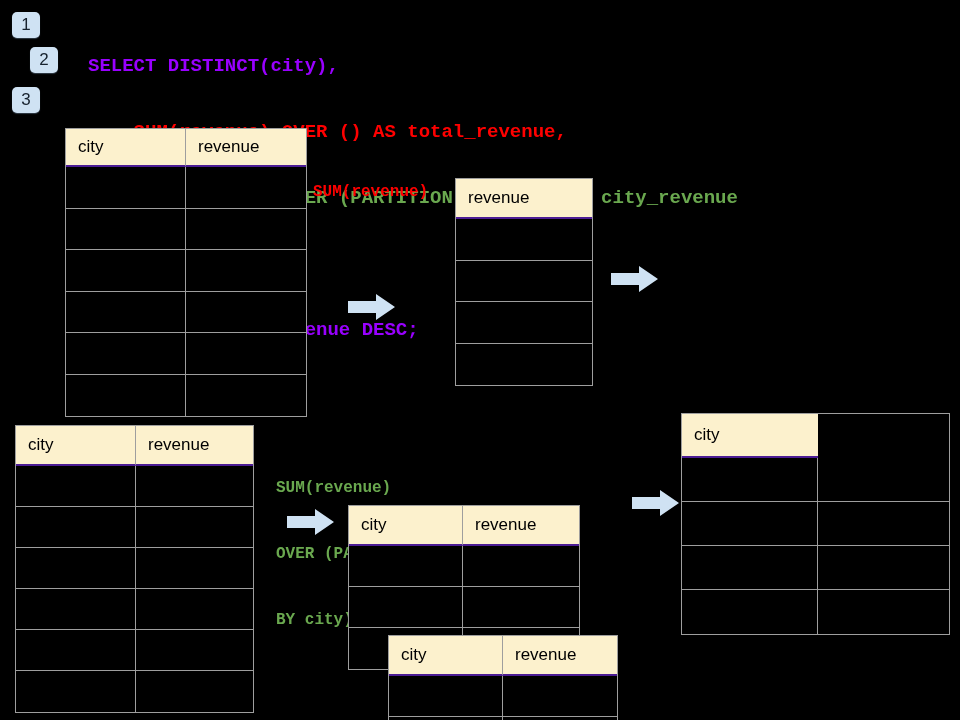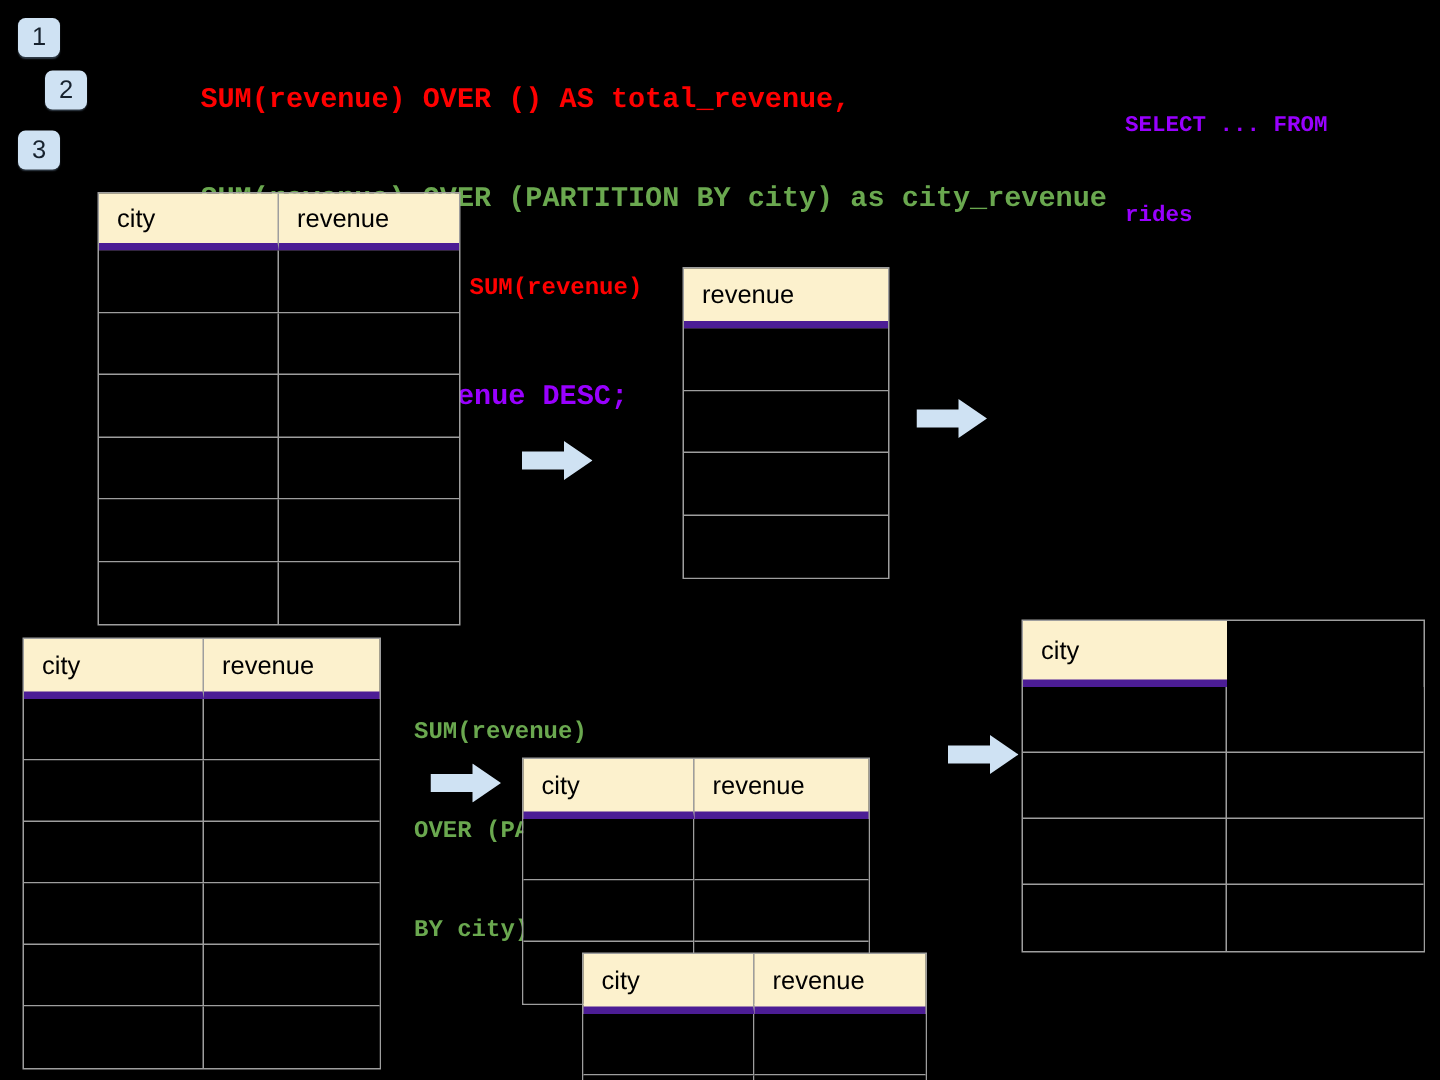--- a/index.html
+++ b/index.html
@@ -30,21 +30,21 @@
   .note { position:absolute; font-size:16px; line-height:22px; }
   #note-total     { left:313px; top:137px; }
   #note-partition { left:276px; top:433px; }
 
   
   .tbl { position:absolute; border:1px solid #9e9e9e; }
   .thead { display:grid; grid-template-columns:var(--cols); height:var(--headh); }
   .th {
     background:#fcf1cd; color:#000; font-size:17px;
     display:flex; align-items:center; padding-left:12px; box-sizing:border-box;
-    border-right:1px solid #9e9e9e; border-bottom:5px solid #4c1d95;
+    border-right:1px solid #9e9e9e; border-bottom:2px solid #4c1d95;
   }
   .th:last-child { border-right:none; }
   .trow { display:grid; grid-template-columns:var(--cols); height:var(--rowh); }
   .td {
     background:#000; box-sizing:border-box;
     border-right:1px solid #9e9e9e; border-bottom:1px solid #9e9e9e;
   }
   .td:last-child { border-right:none; }
   .trow:last-child .td { border-bottom:none; }
 
@@ -71,30 +71,27 @@
     <span>1</span>
   </div>
   <div class="badge" id="badge-2">
     <span>2</span>
   </div>
   <div class="badge" id="badge-3">
     <span>3</span>
   </div>
 
   <div class="sql mono">
+    <div class="c-purple">SELECT DISTINCT(city),</div>
     <div class="c-red">    SUM(revenue) OVER () AS total_revenue,</div>
     <div class="c-green">    SUM(revenue) OVER (PARTITION BY city) as city_revenue</div>
     <div class="c-purple">  FROM rides</div>
     <div class="c-purple">  ORDER by city_revenue DESC;</div>
   </div>
 
-  <div class="side-note mono c-purple">
-    <div>SELECT ... FROM</div>
-    <div>rides</div>
-  </div>
 
   <div class="note mono c-red" id="note-total">
     <div>SUM(revenue)</div>
   </div>
 
   <div class="note mono c-green" id="note-partition">
     <div>SUM(revenue)</div>
     <div>OVER (PARTITION</div>
     <div>BY city)</div>
   </div>

